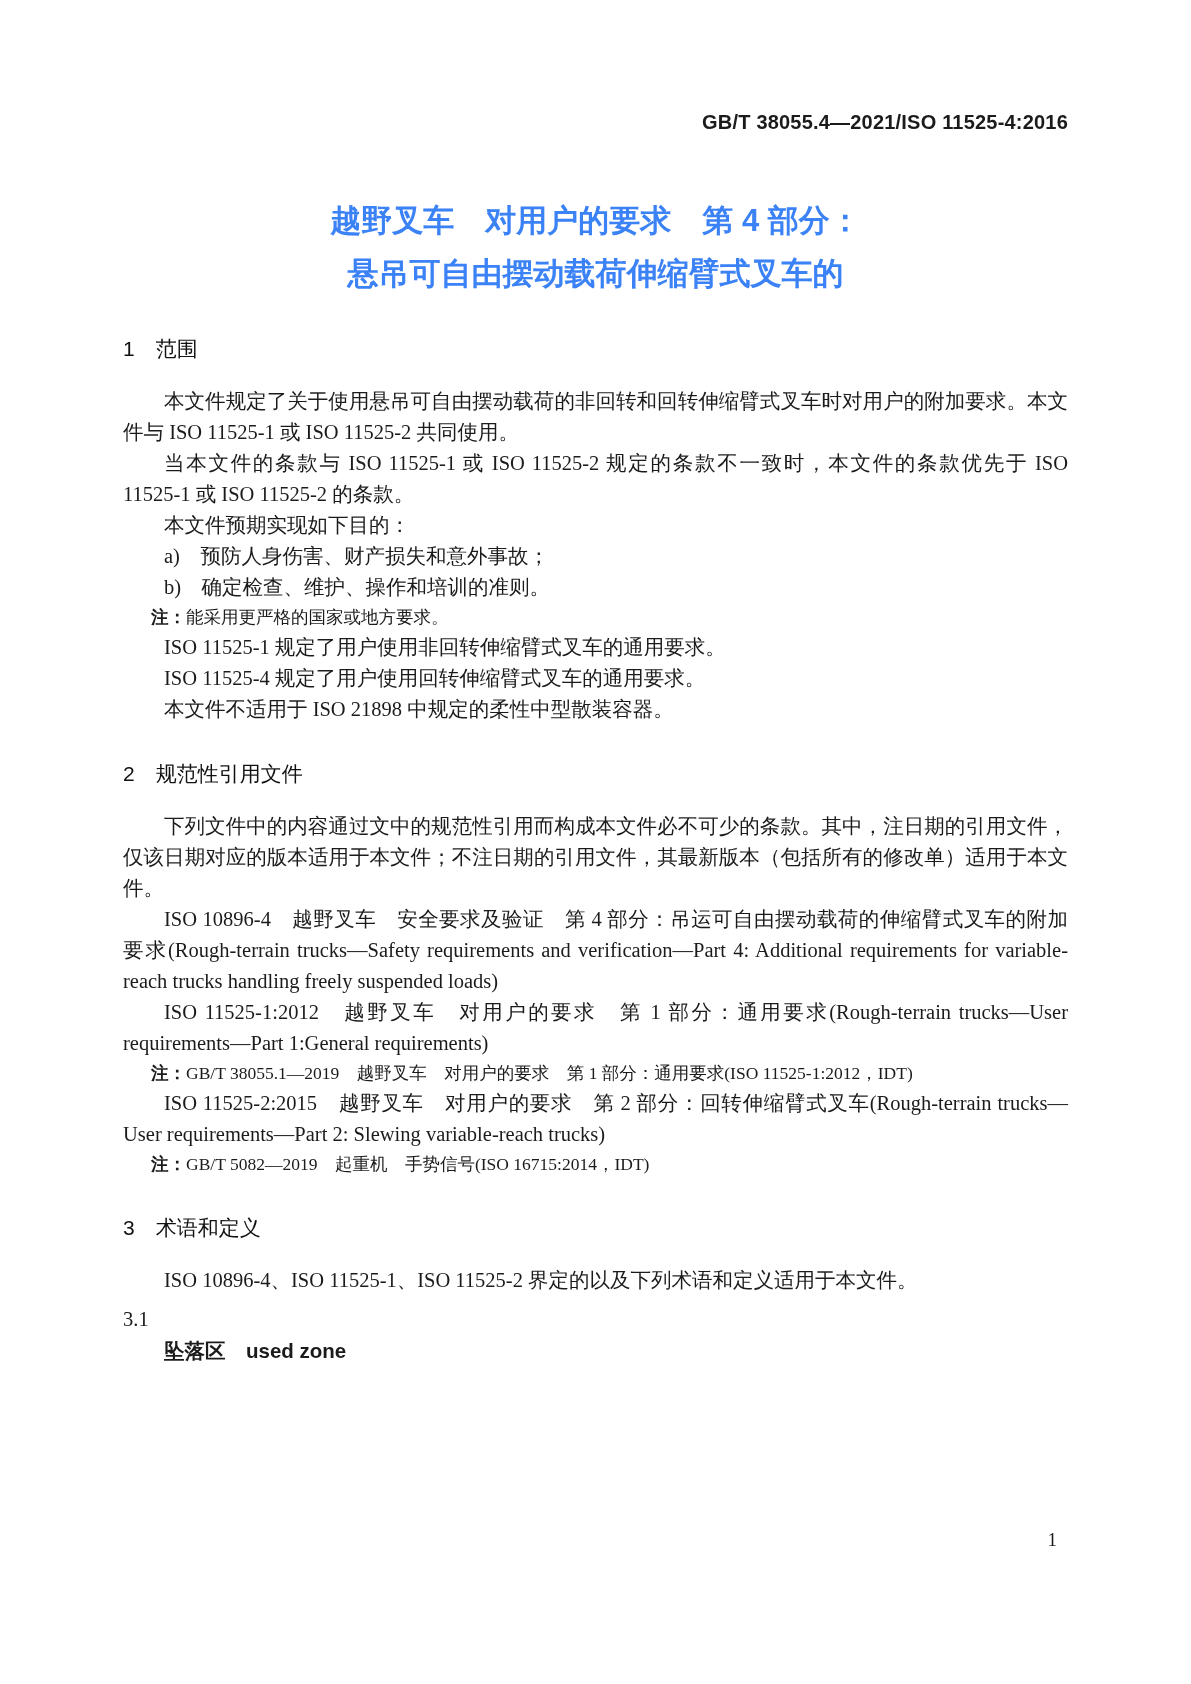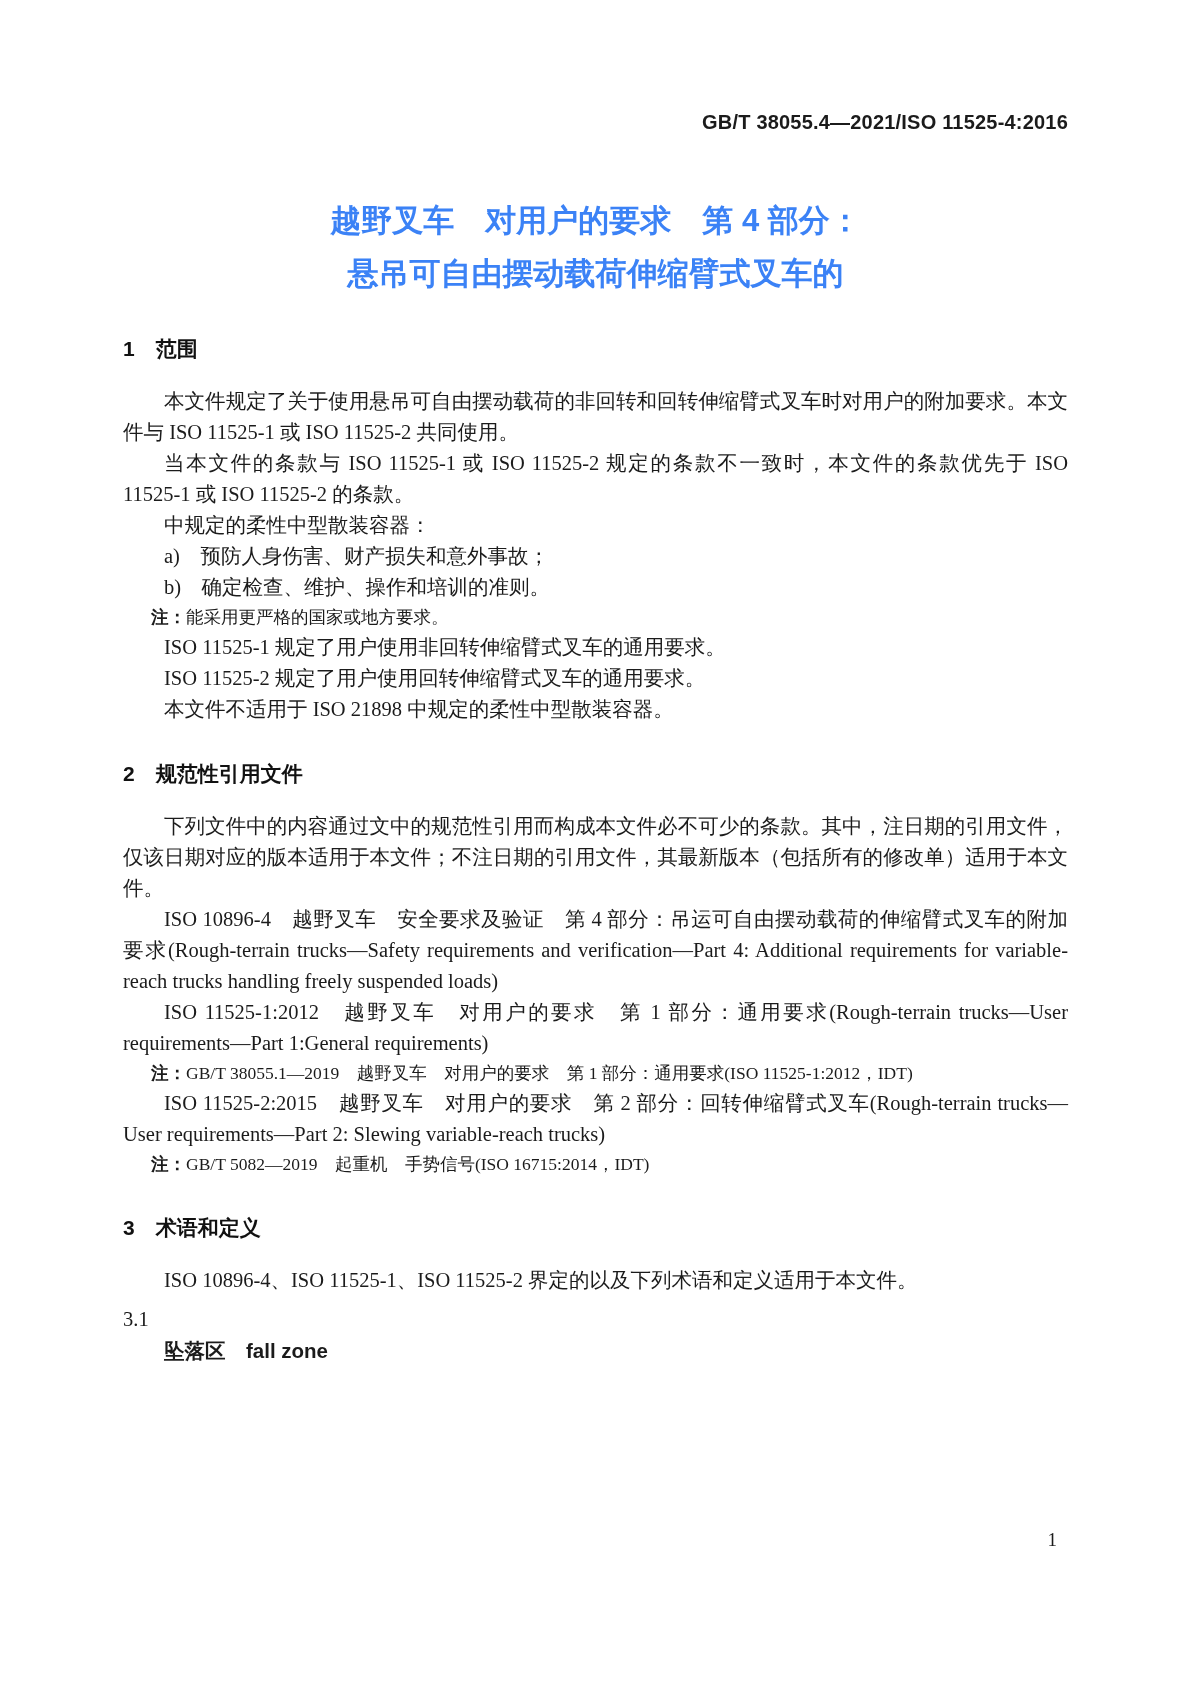--- a/index.html
+++ b/index.html
@@ -34,21 +34,21 @@
     text-align: center;
     font-family: "Liberation Sans", "DejaVu Sans", sans-serif;
     font-weight: bold;
     font-size: 31px;
     line-height: 53px;
     color: #3b82f6;
   }
   .title-line { display: block; }
   .sec-heading {
     font-family: "Liberation Sans", "DejaVu Sans", sans-serif;
-    font-weight: bold;
+    font-weight: normal;
     font-size: 21px;
     line-height: 26px;
     margin: 36px 0 24px 0;
     color: #111;
   }
   .para {
     margin: 0;
     text-indent: 2em;
     text-align: justify;
   }
@@ -104,43 +104,43 @@
 
   <h1 class="doc-title">
     <span class="title-line">越野叉车　对用户的要求　第 4 部分：</span>
     <span class="title-line">悬吊可自由摆动载荷伸缩臂式叉车的</span>
   </h1>
 
   <section>
     <h2 class="sec-heading">1　范围</h2>
     <p class="para">本文件规定了关于使用悬吊可自由摆动载荷的非回转和回转伸缩臂式叉车时对用户的附加要求。本文件与 ISO 11525-1 或 ISO 11525-2 共同使用。</p>
     <p class="para">当本文件的条款与 ISO 11525-1 或 ISO 11525-2 规定的条款不一致时，本文件的条款优先于 ISO 11525-1 或 ISO 11525-2 的条款。</p>
-    <p class="para">中规定的柔性中型散装容器：</p>
+    <p class="para">本文件预期实现如下目的：</p>
     <p class="list-item">a)　预防人身伤害、财产损失和意外事故；</p>
     <p class="list-item">b)　确定检查、维护、操作和培训的准则。</p>
     <p class="note"><span class="note-label">注：</span><span>能采用更严格的国家或地方要求。</span></p>
     <p class="para">ISO 11525-1 规定了用户使用非回转伸缩臂式叉车的通用要求。</p>
-    <p class="para">ISO 11525-2 规定了用户使用回转伸缩臂式叉车的通用要求。</p>
+    <p class="para">ISO 11525-4 规定了用户使用回转伸缩臂式叉车的通用要求。</p>
     <p class="para">本文件不适用于 ISO 21898 中规定的柔性中型散装容器。</p>
   </section>
 
   <section>
     <h2 class="sec-heading">2　规范性引用文件</h2>
     <p class="para">下列文件中的内容通过文中的规范性引用而构成本文件必不可少的条款。其中，注日期的引用文件，仅该日期对应的版本适用于本文件；不注日期的引用文件，其最新版本（包括所有的修改单）适用于本文件。</p>
     <p class="para">ISO 10896-4　越野叉车　安全要求及验证　第 4 部分：吊运可自由摆动载荷的伸缩臂式叉车的附加要求(Rough-terrain trucks—Safety requirements and verification—Part 4: Additional requirements for variable-reach trucks handling freely suspended loads)</p>
     <p class="para">ISO 11525-1:2012　越野叉车　对用户的要求　第 1 部分：通用要求(Rough-terrain trucks—User requirements—Part 1:General requirements)</p>
     <p class="note"><span class="note-label">注：</span><span>GB/T 38055.1—2019　越野叉车　对用户的要求　第 1 部分：通用要求(ISO 11525-1:2012，IDT)</span></p>
     <p class="para">ISO 11525-2:2015　越野叉车　对用户的要求　第 2 部分：回转伸缩臂式叉车(Rough-terrain trucks—User requirements—Part 2: Slewing variable-reach trucks)</p>
     <p class="note"><span class="note-label">注：</span><span>GB/T 5082—2019　起重机　手势信号(ISO 16715:2014，IDT)</span></p>
   </section>
 
   <section>
     <h2 class="sec-heading">3　术语和定义</h2>
     <p class="para">ISO 10896-4、ISO 11525-1、ISO 11525-2 界定的以及下列术语和定义适用于本文件。</p>
     <p class="para term-number">3.1</p>
-    <p class="term-line">坠落区　fall zone</p>
+    <p class="term-line">坠落区　used zone</p>
   </section>
 
   <div class="page-footer">
     <span>1</span>
   </div>
 
 </div>
 
 </body></html>

